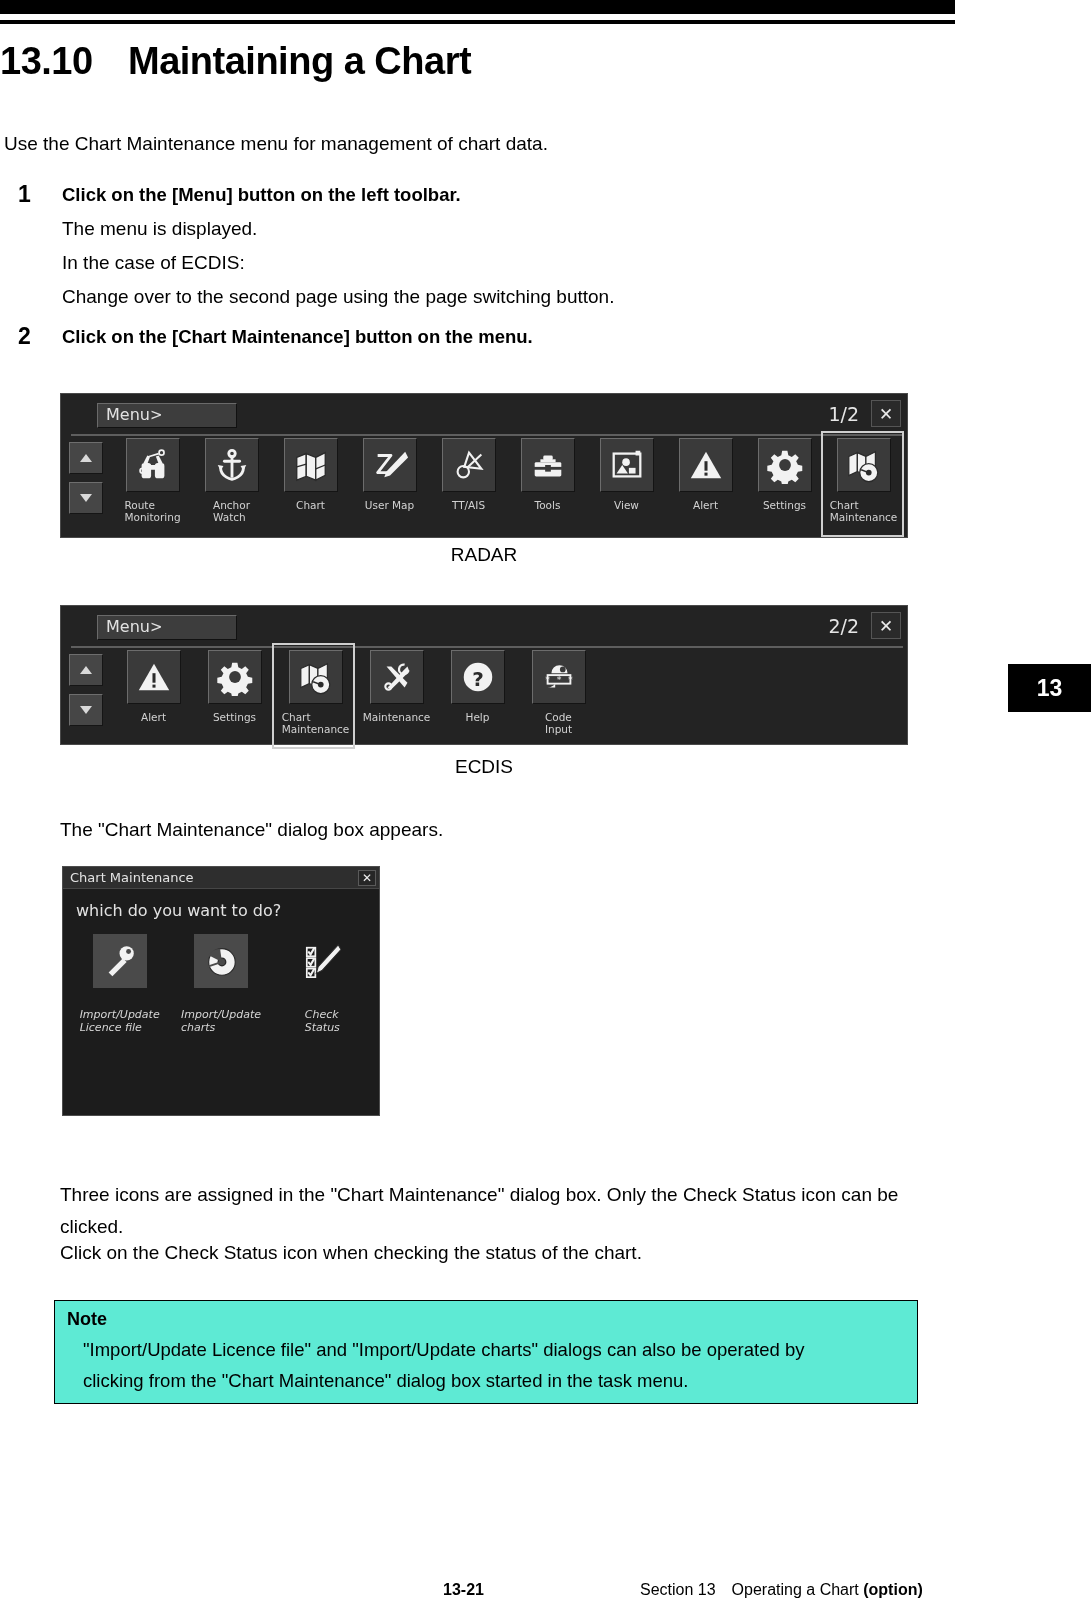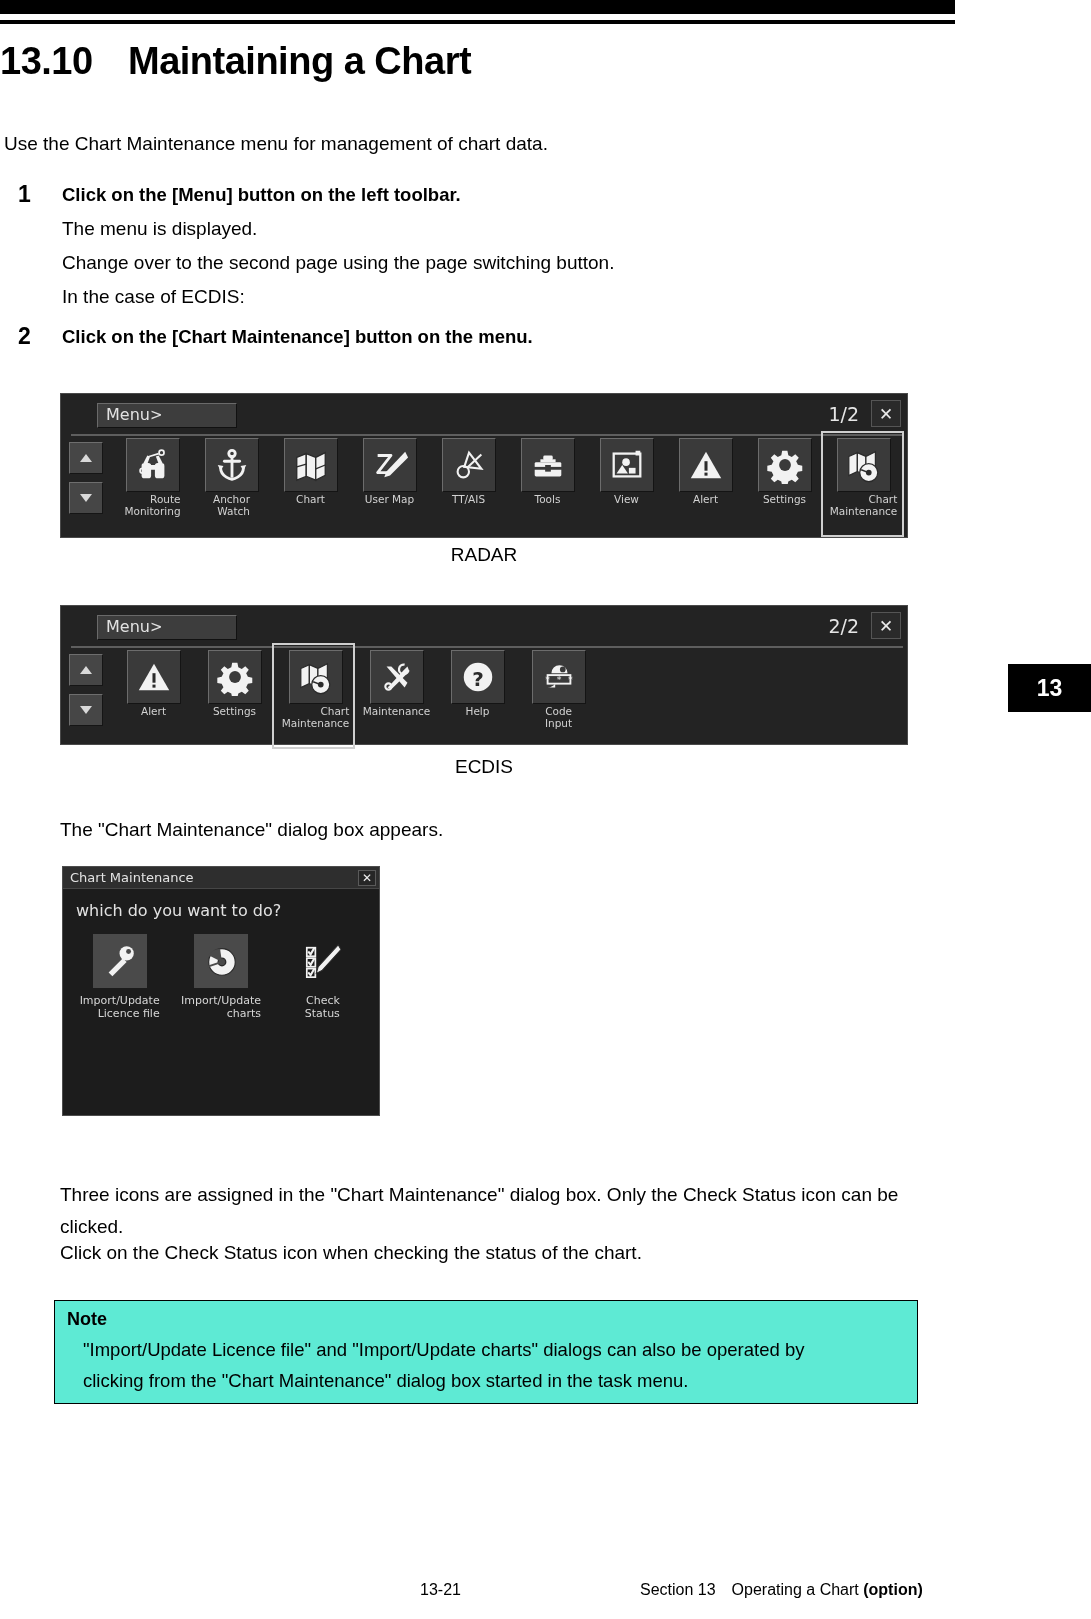--- a/index.html
+++ b/index.html
@@ -98,22 +98,22 @@
   .items { position:absolute; left:52px; top:44px; right:4px; display:flex; }
   .item { width:81px; display:flex; flex-direction:column; align-items:center; position:relative; }
   .item .tile {
     width:54px; height:54px;
     background:#3a3a3a;
     border-top:1px solid #6c6c6c; border-left:1px solid #6c6c6c;
     border-right:1px solid #141414; border-bottom:1px solid #141414;
     display:flex; align-items:center; justify-content:center;
   }
   .item .lab {
-    margin-top:1px; font-size:10.5px; line-height:12px;
-    text-align:right; color:#d2d2d2; white-space:pre-line;
+    margin-top:7px; font-size:10.5px; line-height:12px;
+    text-align:left; color:#d2d2d2; white-space:pre-line;
     font-family:"DejaVu Sans", sans-serif;
   }
   .item.sel::before {
     content:""; position:absolute;
     left:-3px; top:-7px; width:79px; height:102px;
     border:2px solid #cfcfcf;
   }
 
   
   .cap { position:absolute; font-size:19px; text-align:center; width:848px; left:60px; }
@@ -148,65 +148,65 @@
   }
   #cm-dialog .question { color:#e2e2e2; font-size:16px; margin:12px 0 0 13px; }
   #cm-dialog .cm-items { display:flex; margin-top:14px; padding:0 6px; }
   #cm-dialog .cm-item { width:102px; display:flex; flex-direction:column; align-items:center; }
   #cm-dialog .cm-tile {
     width:54px; height:54px; background:#4a4a4a;
     display:flex; align-items:center; justify-content:center;
   }
   #cm-dialog .cm-tile.plain { background:#1c1c1c; }
   #cm-dialog .cm-lab {
-    margin-top:6px; font-size:11px; line-height:13px; color:#d6d6d6;
-    text-align:right; white-space:pre-line;
+    margin-top:20px; font-size:11px; line-height:13px; color:#d6d6d6;
+    text-align:left; white-space:pre-line;font-style:italic;
   }
 
   
   #note-box {
     position:absolute; left:54px; top:1300px; width:864px; height:104px;
     border:1.5px solid #000; background:#5eead4;
   }
   #note-box .nt { font-size:18px; font-weight:bold; margin:8px 0 0 12px; }
   #note-box .nl { font-size:18.5px; margin:9px 0 0 28px; }
 
   
   #chap-tab {
     position:absolute; left:1008px; top:664px; width:83px; height:48px;
     background:#000; color:#fff;
     font-size:23px; font-weight:bold;
     display:flex; align-items:center; justify-content:center;
   }
 
   
   .footer { position:absolute; top:1581px; font-size:16px; }
-  #foot-page { left:420px; }
+  #foot-page { left:443px;font-weight:bold; }
   #foot-sect { left:640px; white-space:nowrap; }
   #foot-sect b { font-weight:bold; }
 </style>
 </head>
 <body>
 
 <div class="top-bar-thick"></div>
 <div class="top-bar-thin"></div>
 
 <div class="heading">
   <span class="num">13.10</span><span>Maintaining a Chart</span>
 </div>
 
 <div class="intro">Use the Chart Maintenance menu for management of chart data.</div>
 
 <div class="step" id="step1">
   <div class="n">1</div>
   <div class="body">
     <div class="title">Click on the [Menu] button on the left toolbar.</div>
     <div class="line">The menu is displayed.</div>
+    <div class="line">In the case of ECDIS:</div>
     <div class="line">Change over to the second page using the page switching button.</div>
-    <div class="line">In the case of ECDIS:</div>
   </div>
 </div>
 
 <div class="step" id="step2">
   <div class="n">2</div>
   <div class="body">
     <div class="title">Click on the [Chart Maintenance] button on the menu.</div>
   </div>
 </div>
 

